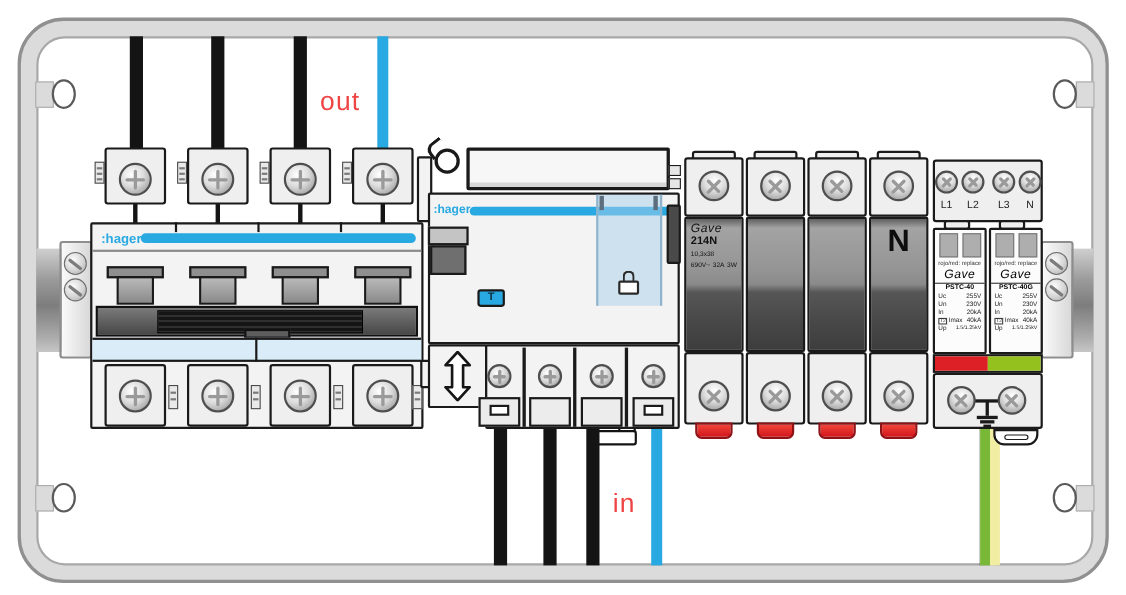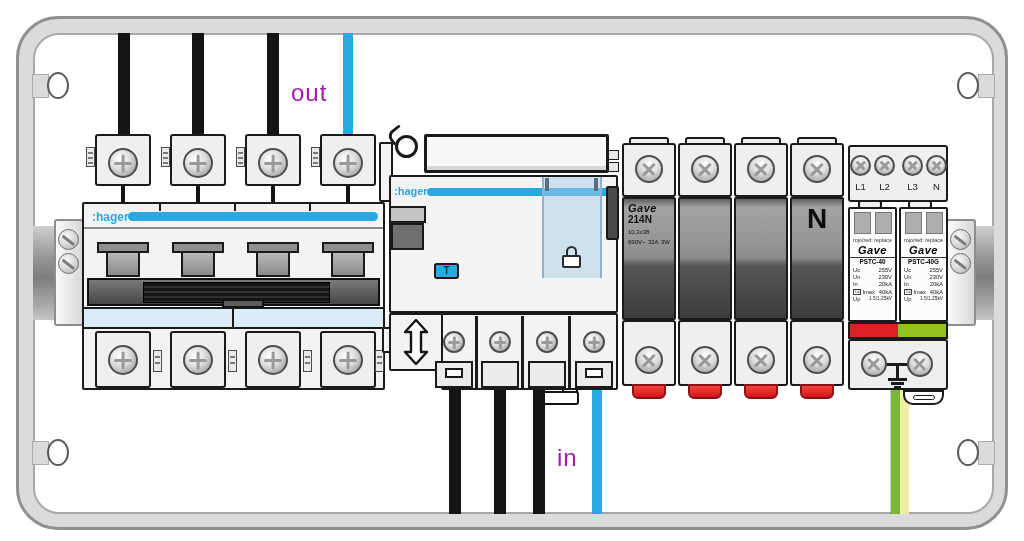--- a/index.html
+++ b/index.html
@@ -37,29 +37,29 @@
   .clampmark i{position:absolute;left:1px;right:1px;height:1.5px;background:#7a7a7a;}
   .toggleflange{background:#8f8f8f;border:2px solid #1a1a1a;}
   .togglestem{background:linear-gradient(180deg,#b9b9b9,#8a8a8a);border:2px solid #1a1a1a;}
   .tiebar{background:linear-gradient(180deg,#7a7a7a,#474747);border:2px solid #101010;}
   .grip{background:repeating-linear-gradient(180deg,#151515 0 3px,#303030 3px 5px);border:1px solid #000;}
   .blueband{background:#d9ecf8;border-top:2px solid #1a1a1a;border-bottom:2px solid #1a1a1a;}
   
   .fhandle{background:linear-gradient(180deg,#5f5f5f 0%,#a3a3a3 7%,#959595 38%,#8a8a8a 50%,#565656 56%,#474747 80%,#3d3d3d 100%);
            border:2px solid #1a1a1a;border-radius:2px;color:#111;}
   .redtab{background:linear-gradient(180deg,#f04438,#d3161c);border:2px solid #8f1216;border-radius:0 0 6px 6px;}
-  .gavelogo{font-weight:700;font-style:italic;letter-spacing:.5px;}
+  .gavelogo{font-weight:400;font-style:italic;letter-spacing:.5px;}
   
   .spec-row{display:flex;justify-content:space-between;margin:0 3px;font-size:5.8px;line-height:1.25;color:#222;}
   .t2box{display:inline-block;border:1px solid #444;font-size:4.6px;line-height:1;padding:0 .5px;margin-right:1px;vertical-align:top;}
   .ind-red{background:#dd2025;}
   .ind-green{background:#95c11f;}
   .gndbar{background:#1a1a1a;}
   
-  .outin{font-size:24px;color:#a21caf;letter-spacing:1px;}
+  .outin{font-size:24px;color:#ef4444;letter-spacing:1px;}
   .window{background:rgba(170,207,236,.5);border-left:2px solid #8fb3cd;border-right:2px solid #8fb3cd;}
   .padbody{background:#fff;border:2px solid #2a2a2a;border-radius:2px;}
   .padshackle{background:transparent;border:2px solid #2a2a2a;border-bottom:none;border-radius:7px 7px 0 0;}
   .elbow{background:#fff;border:2.5px solid #141414;border-radius:3px;}
   .sep{background:#1a1a1a;}
 </style>
 </head>
 <body>
 
 <div id="canvas">

